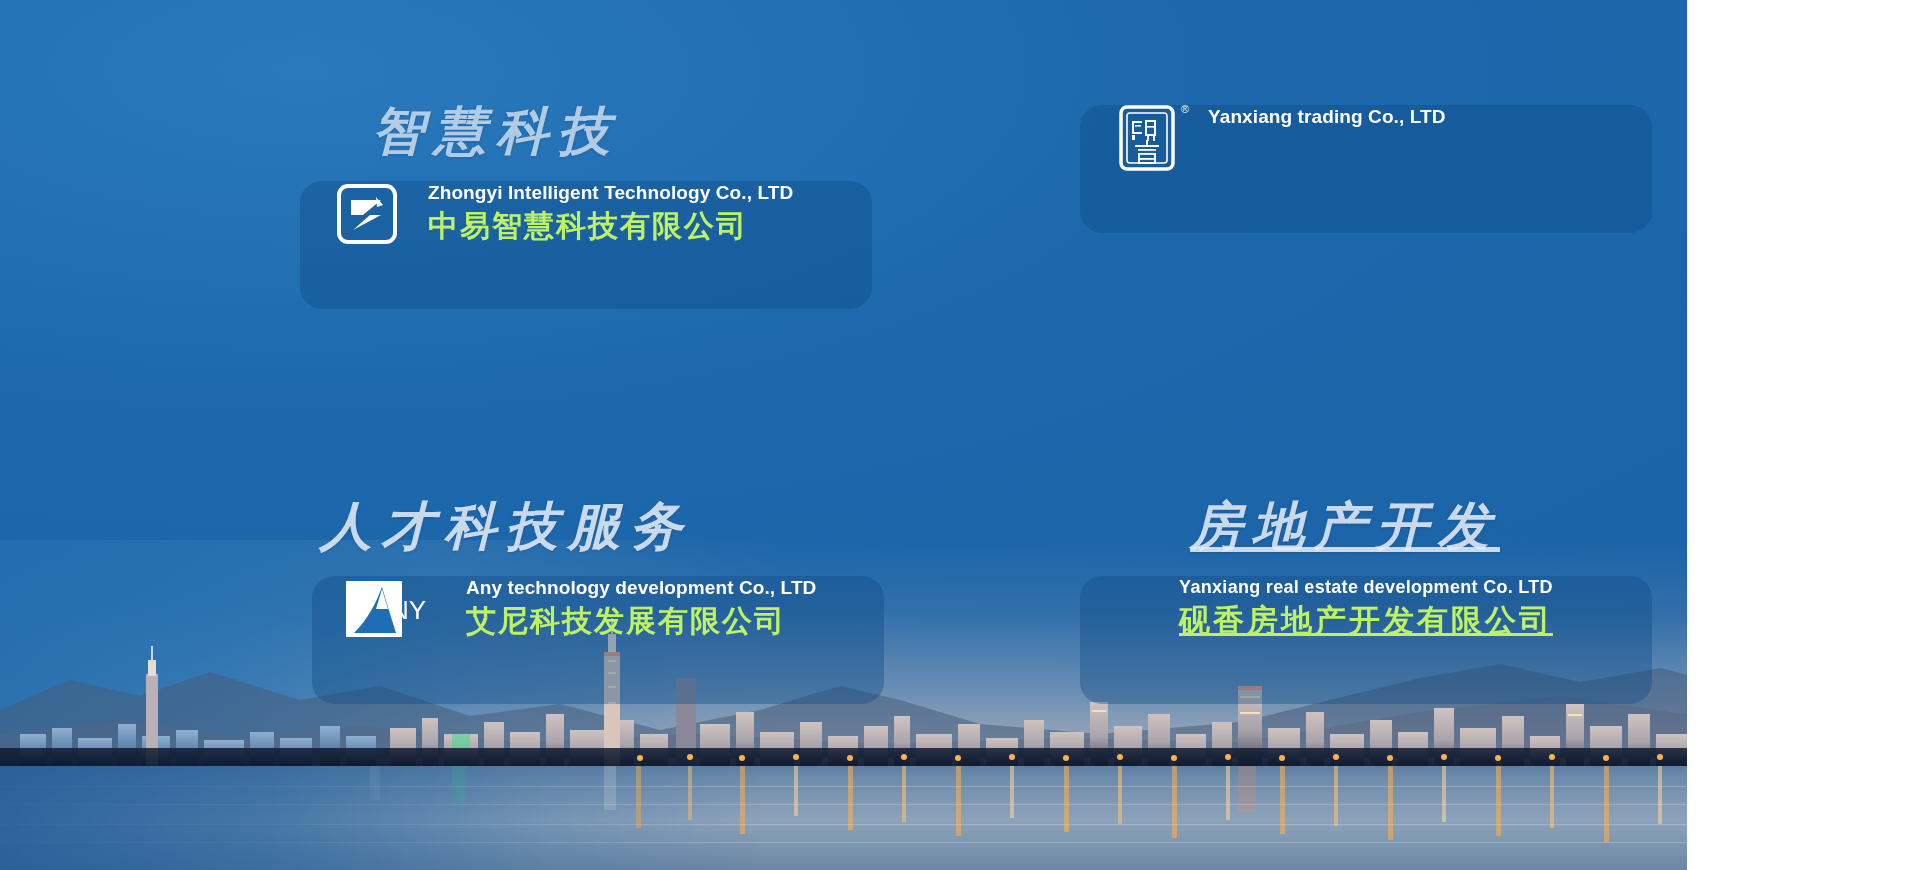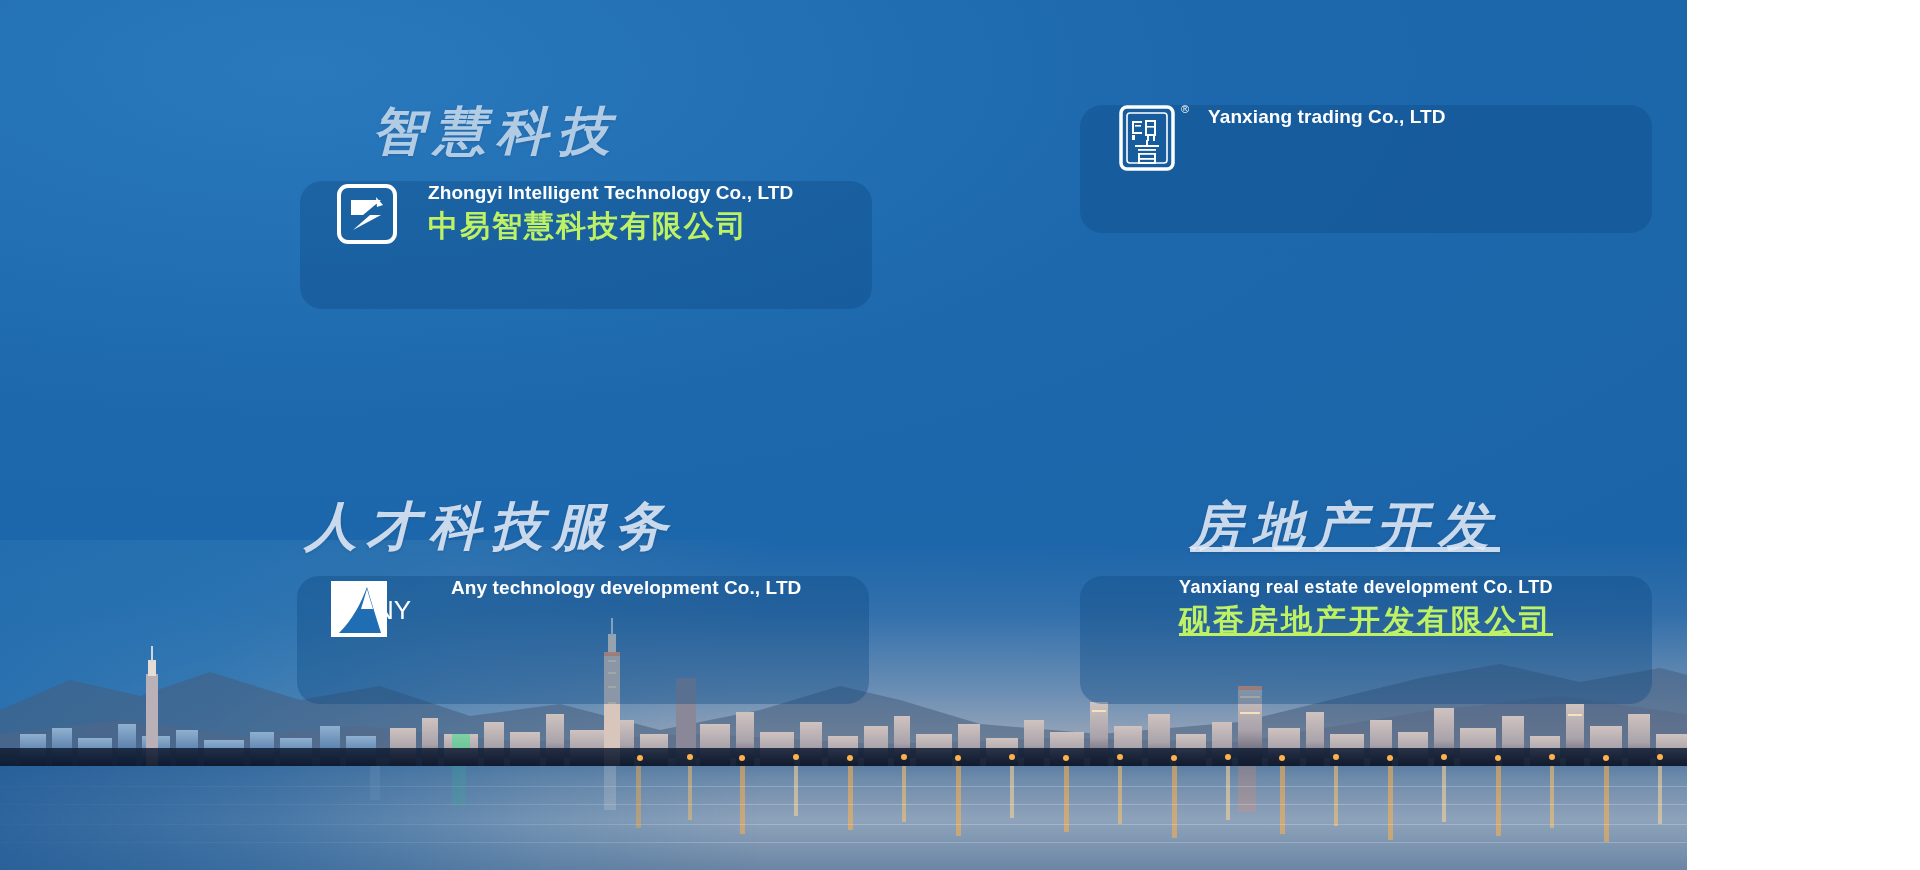--- a/index.html
+++ b/index.html
@@ -103,21 +103,21 @@
   
   .grid {
     position: absolute;
     inset: 0;
     z-index: 20;
   }
   .cell { position: absolute; }
 
   .cell.c1 { left: 300px;  top: 105px; }
   .cell.c2 { left: 1080px; top: 105px; }
-  .cell.c3 { left: 297px;  top: 500px; }
+  .cell.c3 { left: 312px;  top: 500px; }
   .cell.c4 { left: 1080px; top: 500px; }
 
   .cat-title {
     font-size: 52px;
     font-weight: 700;
     font-style: italic;
     letter-spacing: 10px;
     line-height: 1;
     color: rgba(214,229,243,0.80);
     text-shadow: 0 1px 3px rgba(10,40,80,0.18);
@@ -447,20 +447,21 @@
         <div class="logo-box" style="width:92px">
           <svg width="92" height="60" viewBox="0 0 92 60">
             <rect x="0" y="2" width="56" height="56" fill="#ffffff"></rect>
             <path d="M8 54 C22 40 30 24 36 8 C40 22 45 38 50 54 Z" fill="#1f6db3"></path>
             <path d="M30 30 L36 10 L42 30 Z" fill="#ffffff"></path>
             <text x="44" y="40" font-family="'Liberation Sans',sans-serif" font-size="26" font-weight="400" fill="#ffffff">NY</text>
           </svg>
         </div>
         <div class="names">
           <div class="name-en">Any technology development Co., LTD</div>
+          <div class="name-cn">艾尼科技发展有限公司</div>
         </div>
       </div>
     </div>
 
     <div class="cell c4">
       <div class="cat-title">房地产开发</div>
       <div class="card nologo">
         <div class="names">
           <div class="name-en">Yanxiang real estate development Co. LTD</div>
           <div class="name-cn">砚香房地产开发有限公司</div>

